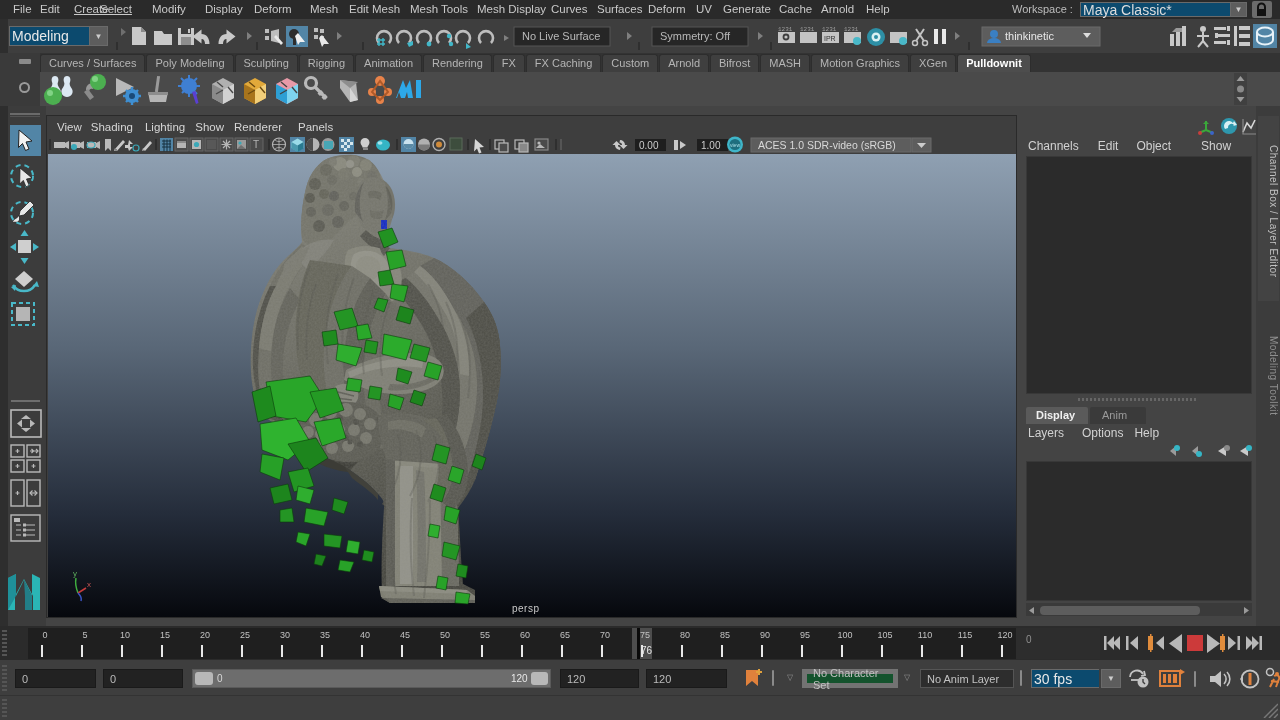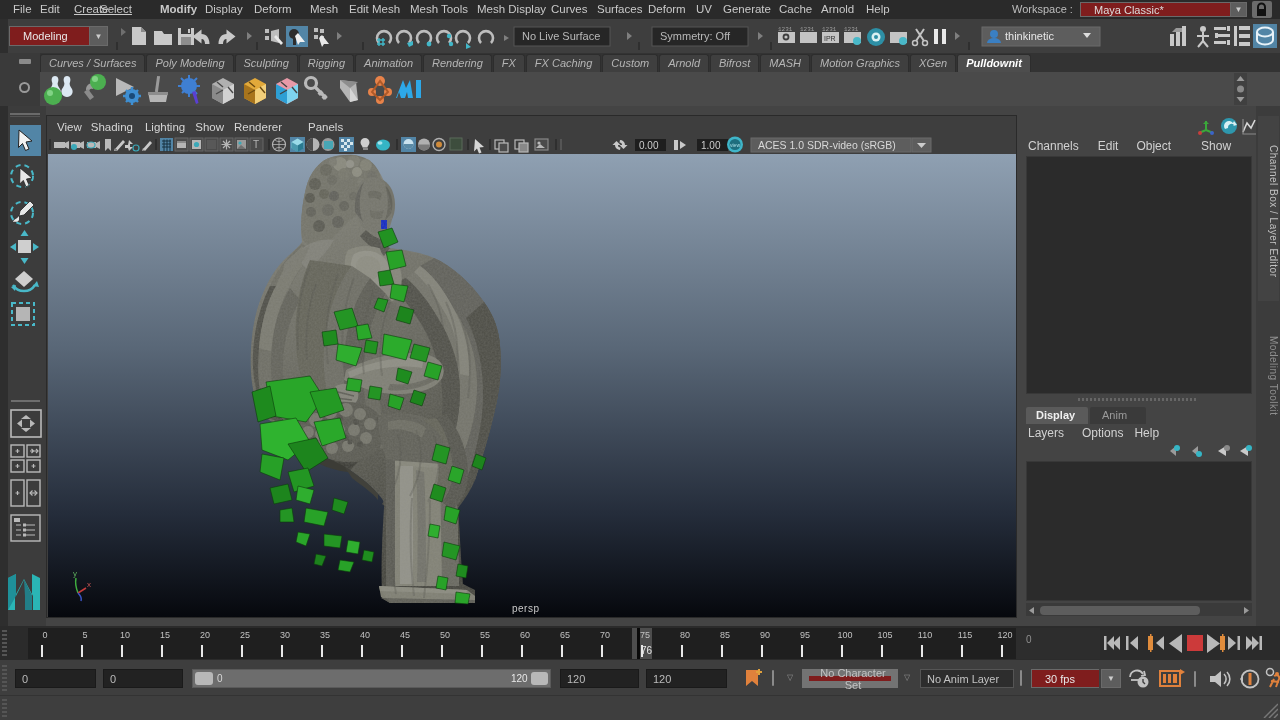--- a/index.html
+++ b/index.html
@@ -4,35 +4,35 @@
 <style>
 * { margin:0; padding:0; box-sizing:border-box; }
 html,body { width:1280px; height:720px; overflow:hidden; background:#000; }
 body { font-family:"Liberation Sans", sans-serif; }
 #root { position:absolute; left:0; top:0; width:1048px; height:720px; background:#444444; }
 .abs { position:absolute; }
 #mainmenu span, .menurow span { white-space:nowrap; }
 .menurow { display:flex; align-items:center; color:#cccccc; font-size:12px; }
 .menurow span { margin-right:0; }
 .fld { background:#222222; border:1px solid #1a1a1a; color:#bbbbbb; font-size:11px; display:flex; align-items:center; padding-left:6px; }
-.drop { background:#7f1d1d; border:1px solid #6a6a6a; border-right:none; color:#e8e8e8; font-size:11px; display:flex; align-items:center; padding-left:13px; }
+.drop { background:#0c4a6e; border:1px solid #6a6a6a; border-right:none; color:#e8e8e8; font-size:14px; display:flex; align-items:center; padding-left:2px; }
 .droparrow { background:#5d5d5d; border:1px solid #6a6a6a; display:flex; align-items:center; justify-content:center; color:#ccc; font-size:8px; }
 .stab { height:18px; padding:2px 8px 0 8px; background:#3f3f3f; border:1px solid #2d2d2d; border-bottom:none; border-radius:3px 3px 0 0; margin-right:1px; white-space:nowrap; }
 </style>
 </head>
 <body>
 <div id="root">
 
 <div class="abs" style="left:0;top:0;width:1280px;height:19px;background:#2a2a2a;"></div>
 <div class="abs" id="mainmenu" style="left:0;top:3px;height:14px;font-size:11.5px;color:#c9c9c9;">
 <span class="abs" style="left:13px;">File</span>
       <span class="abs" style="left:40px;">Edit</span>
       <span class="abs" style="left:74px;text-decoration:underline;">Create</span>
       <span class="abs" style="left:100px;text-decoration:underline;">Select</span>
-      <span class="abs" style="left:160px;font-weight:bold;">Modify</span>
+      <span class="abs" style="left:152px;">Modify</span>
       <span class="abs" style="left:205px;">Display</span>
       <span class="abs" style="left:254px;">Deform</span>
       <span class="abs" style="left:310px;">Mesh</span>
       <span class="abs" style="left:349px;">Edit Mesh</span>
       <span class="abs" style="left:410px;">Mesh Tools</span>
       <span class="abs" style="left:477px;">Mesh Display</span>
       <span class="abs" style="left:551px;">Curves</span>
       <span class="abs" style="left:597px;">Surfaces</span>
       <span class="abs" style="left:648px;">Deform</span>
       <span class="abs" style="left:696px;">UV</span>
@@ -179,21 +179,21 @@
 <g transform="translate(1143,5)">
             <rect x="0" y="0" width="24" height="24" fill="#5285a6"></rect>
             <ellipse cx="12" cy="8" rx="8" ry="4.5" fill="none" stroke="#e8f2f8" stroke-width="2"></ellipse>
             <path d="M4 8 v8 a8 4.5 0 0 0 16 0 v-8" fill="none" stroke="#e8f2f8" stroke-width="2"></path>
           </g>
 </g>
 </svg>
 </div>
 
 <div class="abs" style="left:0;top:53px;width:1280px;height:19px;background:#333333;"></div>
-<div class="abs" id="shelftabs" style="left:40px;top:54px;height:18px;display:flex;font-size:11px;color:#b5b5b5;font-style:italic;">
+<div class="abs" id="shelftabs" style="left:40px;top:54px;height:18px;display:flex;font-size:11px;color:#b5b5b5;">
 <div class="stab">Curves / Surfaces</div>
       <div class="stab">Poly Modeling</div>
       <div class="stab">Sculpting</div>
       <div class="stab">Rigging</div>
       <div class="stab">Animation</div>
       <div class="stab">Rendering</div>
       <div class="stab">FX</div>
       <div class="stab">FX Caching</div>
       <div class="stab">Custom</div>
       <div class="stab">Arnold</div>
@@ -376,21 +376,21 @@
 </g>
 </svg>
 </div>
 
 <div class="abs" style="left:46px;top:115px;width:971px;height:503px;background:#3e3e3e;border:1px solid #2a2a2a;"></div>
 <div class="abs menurow" id="vpmenu" style="left:57px;top:118px;height:17px;font-size:11.5px;color:#d6d6d6;">
 <span style="margin-right:9px;">View</span>
       <span style="margin-right:12px;">Shading</span>
       <span style="margin-right:10px;">Lighting</span>
       <span style="margin-right:10px;">Show</span>
-      <span style="margin-right:26px;">Renderer</span>
+      <span style="margin-right:16px;">Renderer</span>
       <span>Panels</span>
 </div>
 <div class="abs" id="vptools" style="left:47px;top:135px;width:969px;height:19px;">
 <svg width="969" height="19">
 <rect x="2" y="4" width="2" height="11" fill="#2f2f2f"></rect>
 <g fill="#b9b9b9">
 <rect x="7" y="7" width="11" height="6"></rect>
           <path d="M18 8 l4 -2 v8 l-4 -2 z"></path>
 <rect x="24" y="7" width="9" height="6"></rect>
           <path d="M33 8 l4 -2 v8 l-4 -2 z"></path>
@@ -911,21 +911,21 @@
 <div class="abs" style="left:338px;top:2px;width:17px;height:13px;background:#b8b8b8;border-radius:3px;"></div>
 </div>
 <div class="abs fld" style="left:560px;top:9px;width:79px;height:19px;">120</div>
 <div class="abs fld" style="left:646px;top:9px;width:81px;height:19px;">120</div>
 <div class="abs" style="left:772px;top:10px;width:2px;height:16px;background:#8a8a8a;border-radius:2px;"></div>
 <svg class="abs" style="left:744px;top:8px;" width="22" height="20">
         <path d="M2 2 h12 v16 l-6 -5 l-6 5 z" fill="#e0813c"></path>
         <path d="M15 1 v6 m-3 -3 h6" stroke="#e0a03c" stroke-width="2"></path>
       </svg>
 <div class="abs" style="left:787px;top:13px;color:#8f8f8f;font-size:8px;">▽</div>
-<div class="abs fld" style="left:802px;top:9px;width:96px;height:19px;border:7px solid #737373;background:#7f1d1d;color:#c2c2c2;text-align:center;">No Character Set</div>
+<div class="abs fld" style="left:802px;top:9px;width:96px;height:19px;border:5px solid #737373;background:#14532d;color:#c2c2c2;">No Character Set</div>
 <div class="abs" style="left:904px;top:13px;color:#8f8f8f;font-size:8px;">▽</div>
 <div class="abs fld" style="left:920px;top:9px;width:94px;height:19px;border:1px solid #555;background:#2d2d2d;color:#c2c2c2;">No Anim Layer</div>
 <div class="abs" style="left:1020px;top:10px;width:2px;height:16px;background:#8a8a8a;border-radius:2px;"></div>
 <div class="abs drop" style="left:1031px;top:9px;width:68px;height:19px;">30 fps</div>
 <div class="abs droparrow" style="left:1101px;top:9px;width:20px;height:19px;">▼</div>
 <svg class="abs" style="left:1128px;top:7px;" width="152" height="24">
 <g stroke="#c2c2c2" stroke-width="1.8" fill="none">
 <path d="M2 10 a7 7 0 0 1 13 -3"></path>
           <path d="M16 4 l1 4 l-4 1"></path>
           <path d="M3 13 h10"></path>

